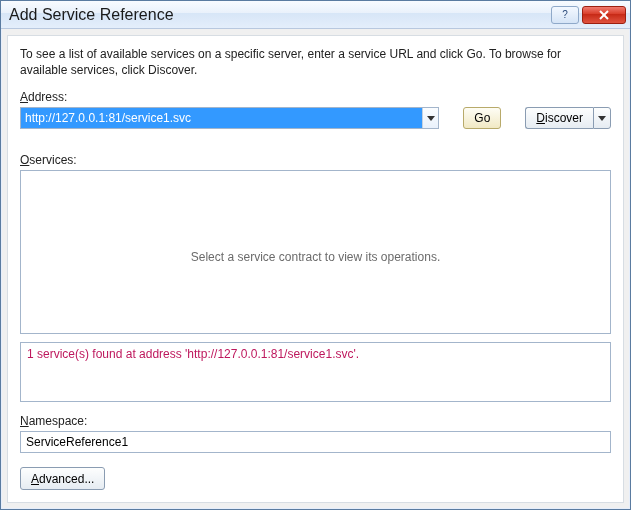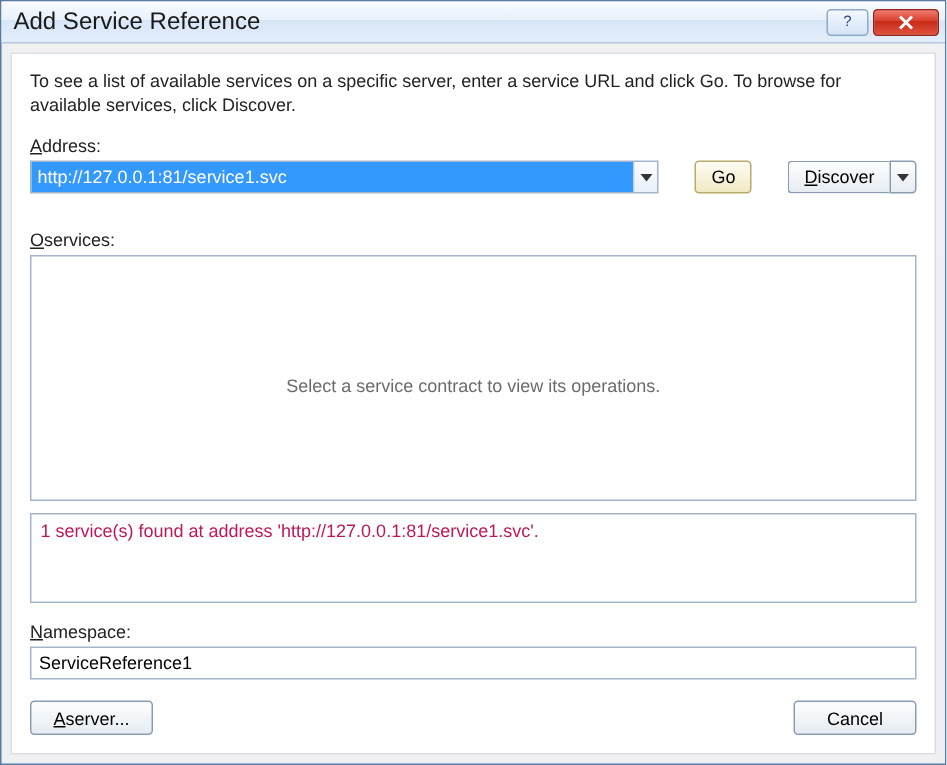--- a/index.html
+++ b/index.html
@@ -220,21 +220,20 @@
     <div class="status">1 service(s) found at address 'http://127.0.0.1:81/service1.svc'.</div>
 
     <div class="sep"></div>
 
     <label class="lbl underline">Namespace:</label>
     <input class="ns-input" type="text" value="ServiceReference1" style="">
 
     <div class="footer">
       <button class="btn">
           <span style="text-decoration:underline">A</span>
-          <span>server...</span>
+          <span>dvanced...</span>
         </button>
       <div class="spacer"></div>
       <div style="width:8px"></div>
-      <button class="btn">Cancel</button>
     </div>
 
   </div>
 </div>
 
 </body></html>

